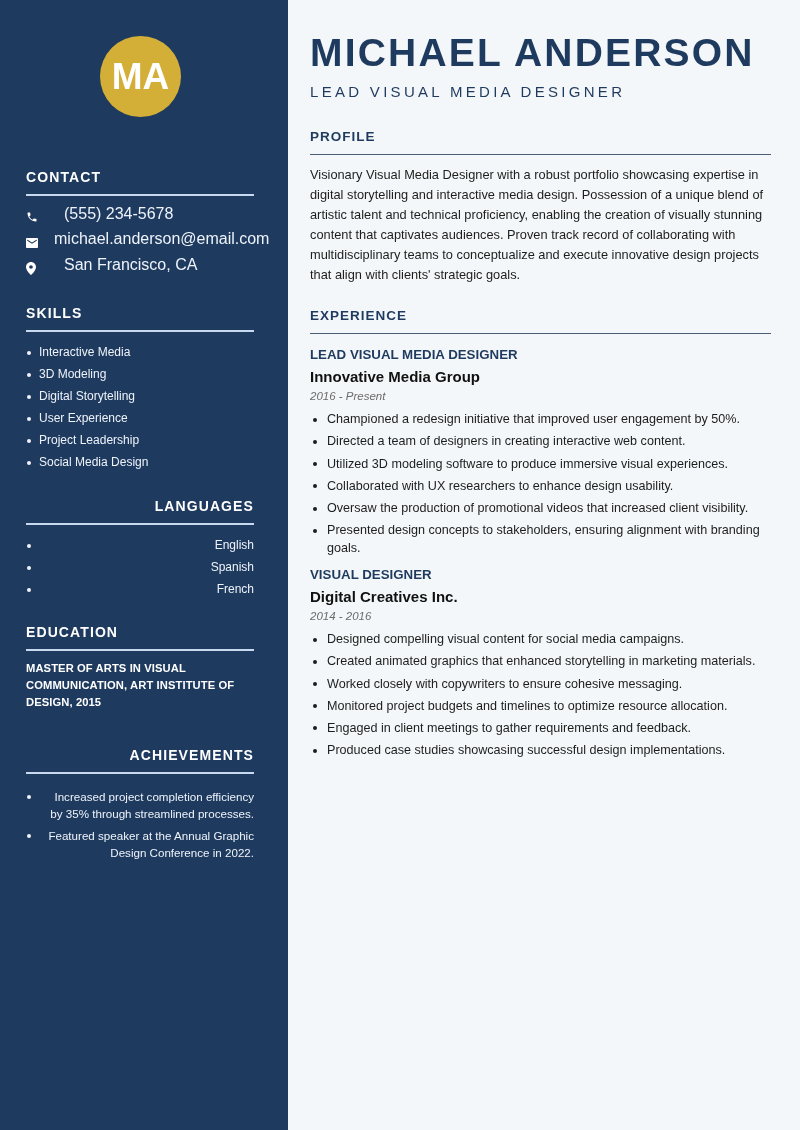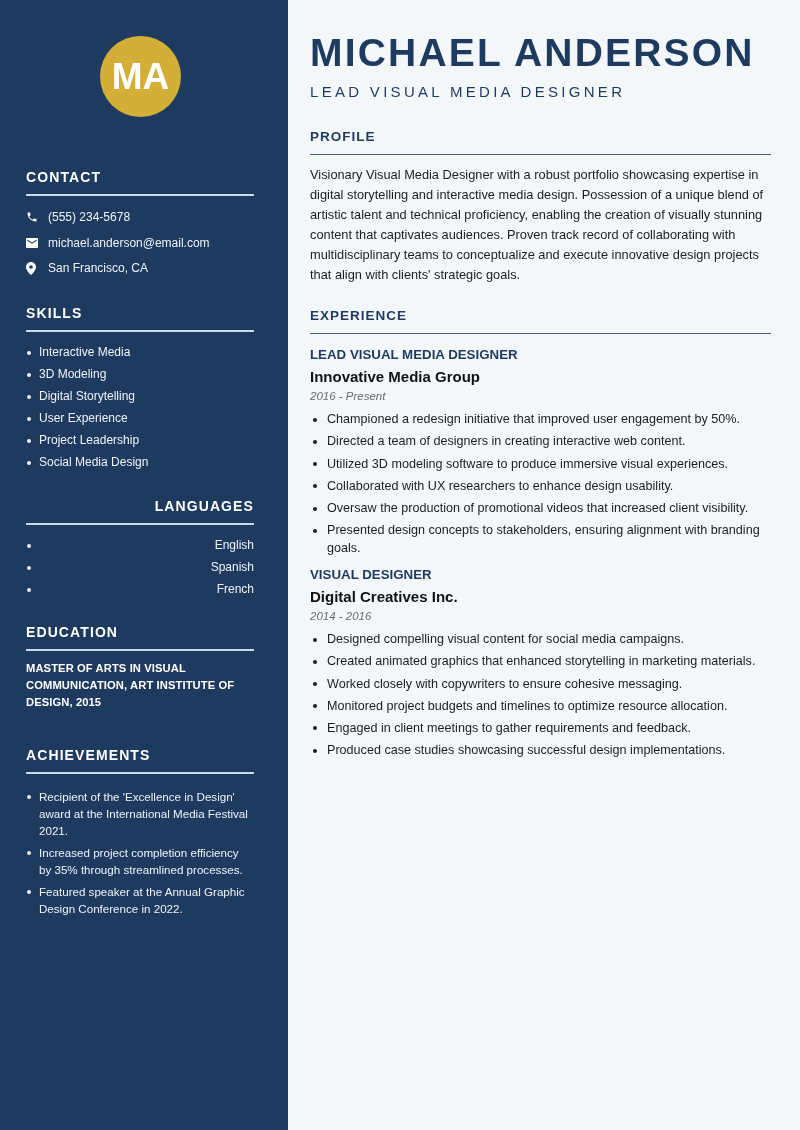--- a/index.html
+++ b/index.html
@@ -28,22 +28,22 @@
     .side-section { position: absolute; left: 26px; width: 228px; }
     .side-heading {
       font-weight: bold; font-size: 14px; letter-spacing: 1.1px;
       color: #ffffff; height: 18px; line-height: 18px;
     }
     .side-rule {
       height: 1.5px; background: #c8d8ee; margin-top: 8px; width: 228px;
     }
     .contact-list { margin-top: 9px; }
     .contact-item {
-      display: flex; align-items: center; height: 25.5px;
-      font-size: 12px; color: #eef3fa;
+      display: flex; height: 25.5px;
+      font-size: 16px; color: #eef3fa; gap: 16px;
     }
     .contact-item .ico { width: 22px; display: flex; align-items: center; }
     .contact-item svg { display: block; }
     .side-list { margin-top: 9px; list-style: none; }
     .side-list li {
       position: relative; padding-left: 13px;
       font-size: 12px; color: #eef3fa; height: 22.2px; line-height: 22px;
     }
     .side-list li::before {
       content: ""; position: absolute; left: 1px; top: 10px;
@@ -164,25 +164,24 @@
       <li>French</li>
     </ul>
   </section>
 
   <section class="side-section" style="top:623px;">
     <h2 class="side-heading">EDUCATION</h2>
     <div class="side-rule"></div>
     <p class="edu-text">MASTER OF ARTS IN VISUAL COMMUNICATION, ART INSTITUTE OF DESIGN, 2015</p>
   </section>
 
-  <section class="side-section" style="top:746px;">
+  <section class="side-section" style="top:746px;text-align:right;">
     <h2 class="side-heading">ACHIEVEMENTS</h2>
     <div class="side-rule"></div>
     <ul class="ach-list">
-      <li>Recipient of the 'Excellence in Design' award at the International Media Festival 2021.</li>
       <li>Increased project completion efficiency by 35% through streamlined processes.</li>
       <li>Featured speaker at the Annual Graphic Design Conference in 2022.</li>
     </ul>
   </section>
 </aside>
 
 <main class="main">
   <h1 class="name">MICHAEL ANDERSON</h1>
   <div class="title">LEAD VISUAL MEDIA DESIGNER</div>
 

